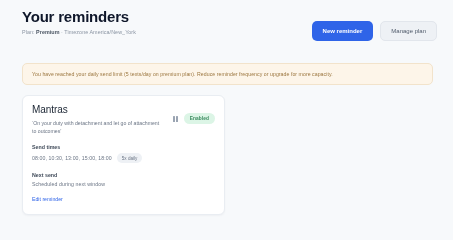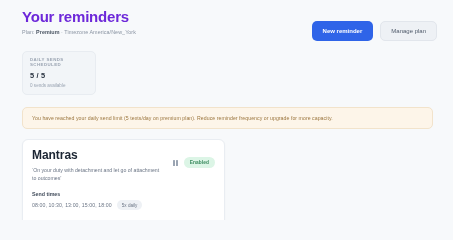--- a/index.html
+++ b/index.html
@@ -28,21 +28,21 @@
   .header-row {
     display: flex;
     align-items: flex-start;
     justify-content: space-between;
   }
 
   .page-title {
     font-size: 15px;
     font-weight: 700;
     letter-spacing: -0.2px;
-    color: #6d28d9;
+    color: #0f172a;
     line-height: 1.25;
   }
 
   .page-subtitle {
     font-size: 5.4px;
     color: #8b95a3;
     margin-top: 2px;
     letter-spacing: 0.05px;
   }
   .page-subtitle b { color: #4b5563; font-weight: 700; }
@@ -140,22 +140,22 @@
   }
 
   .reminder-top {
     display: flex;
     align-items: flex-start;
     justify-content: space-between;
     gap: 6px;
   }
 
   .reminder-title {
-    font-size: 12px;
-    font-weight: 700;
+    font-size: 10px;
+    font-weight: 400;
     color: #1b2533;
     letter-spacing: -0.05px;
   }
 
   .reminder-quote {
     font-size: 5.2px;
     color: #6b7585;
     line-height: 1.55;
     margin-top: 4px;
     max-width: 128px;
@@ -246,25 +246,20 @@
 
     <div class="actions">
       <button class="btn btn-primary">New reminder</button>
       <button class="btn btn-secondary">Manage plan</button>
     </div>
 
   </div>
 
   <div class="stats">
 
-    <div class="stat-card">
-      <div class="stat-label">DAILY SENDS SCHEDULED</div>
-      <div class="stat-value">5 / 5</div>
-      <div class="stat-sub">0 sends available</div>
-    </div>
 
 
   </div>
 
   <div class="alert">You have reached your daily send limit (5 texts/day on premium plan). Reduce reminder frequency or upgrade for more capacity.</div>
 
   <div class="reminder-card">
 
     <div class="reminder-top">
 

